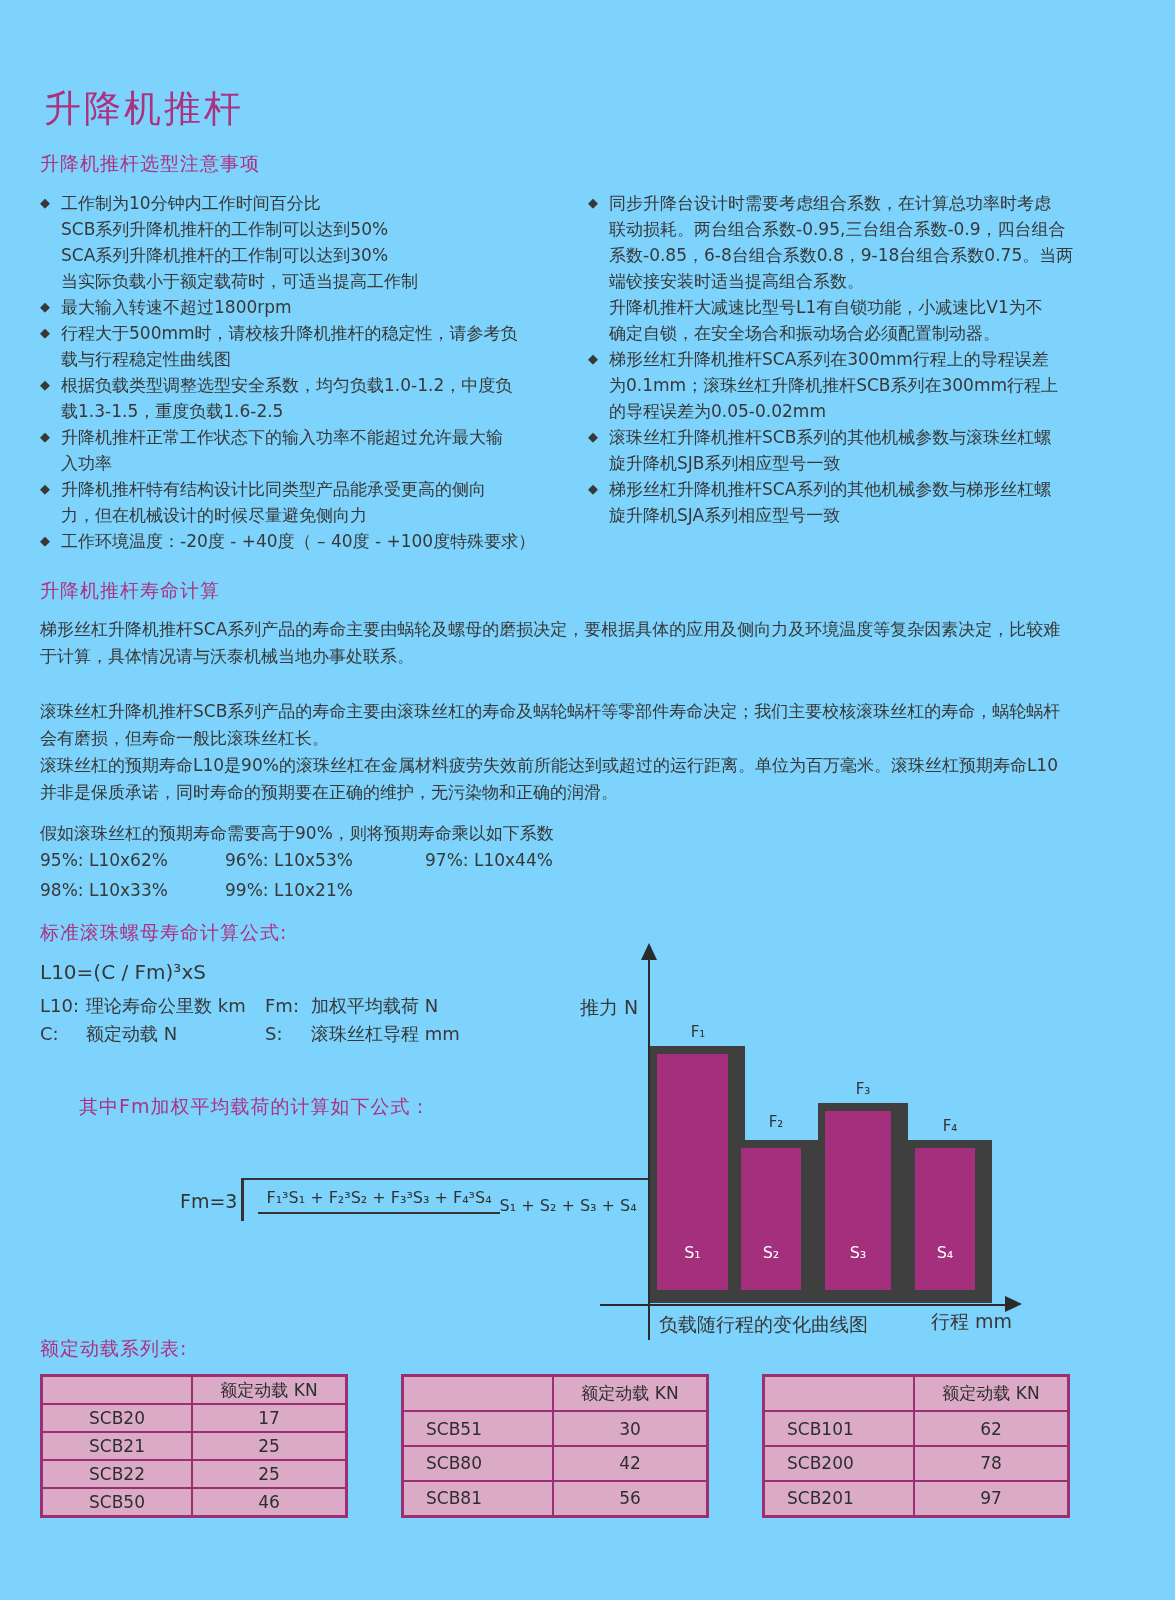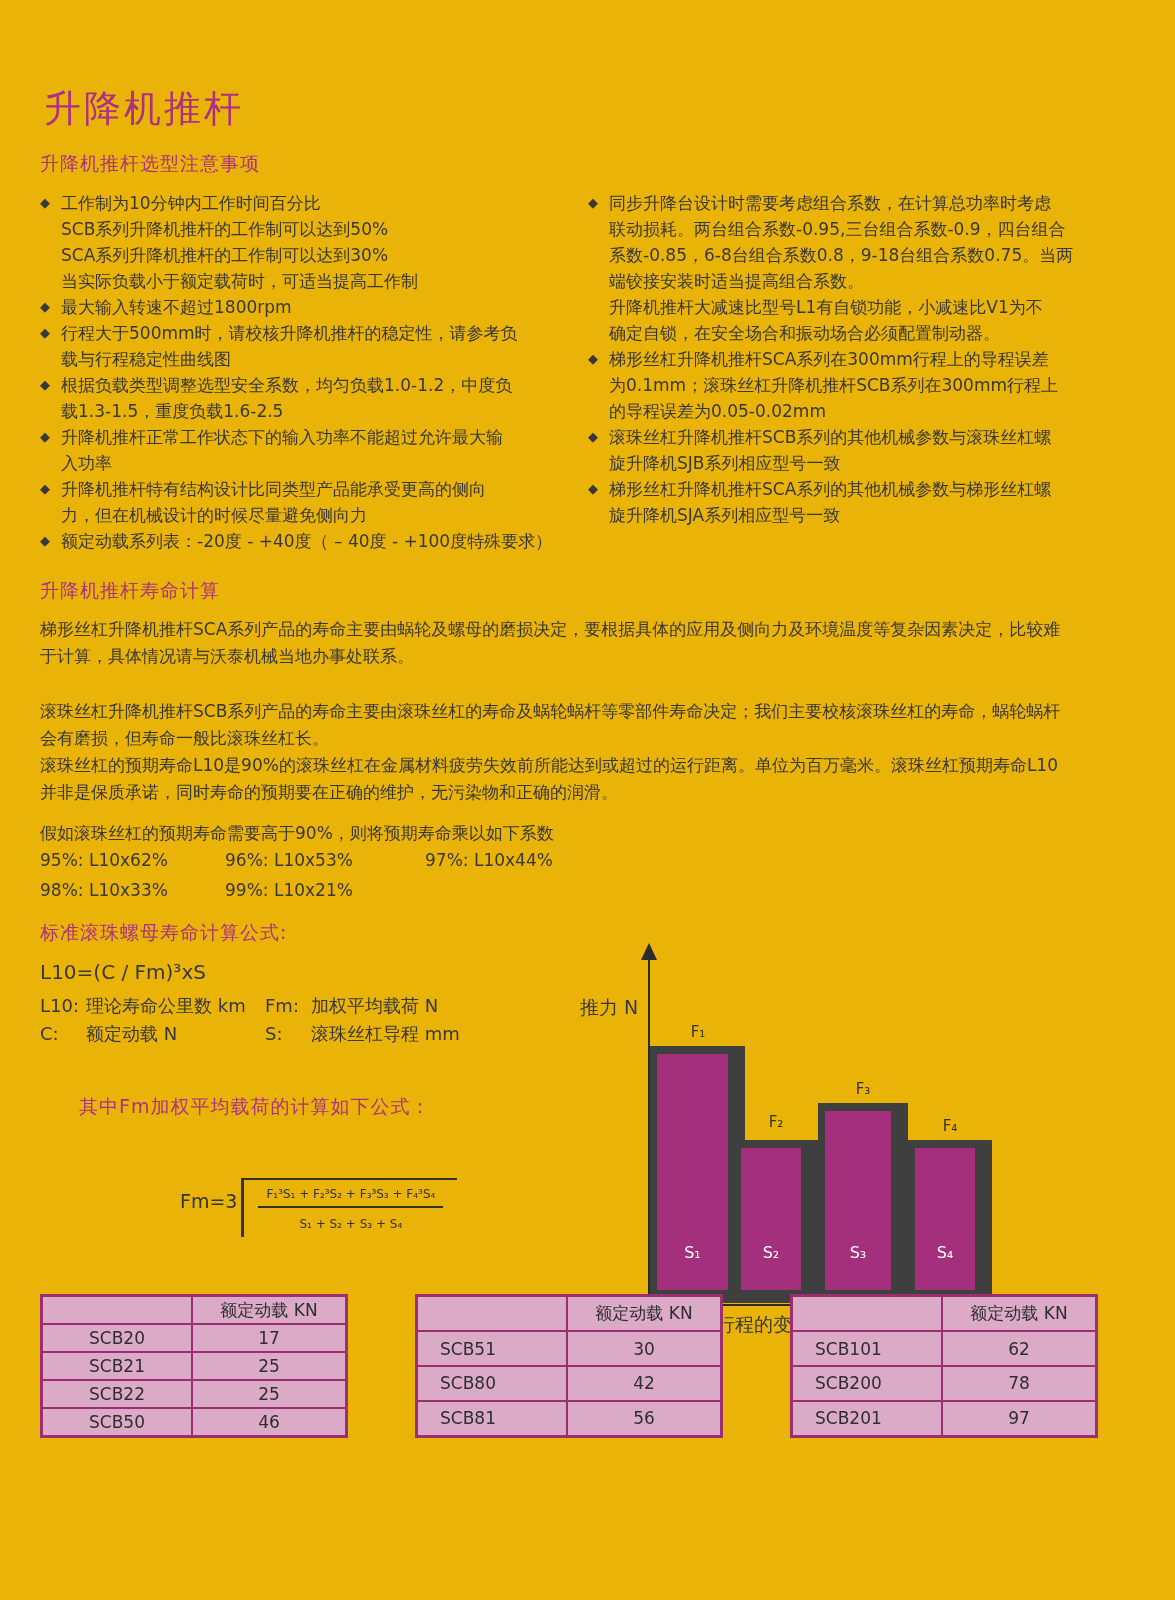--- a/index.html
+++ b/index.html
@@ -1,17 +1,17 @@
 <!DOCTYPE html>
 <html><head>
 <meta charset="utf-8">
 <style>
   html,body { margin:0; padding:0; background:#ffffff; }
   .page {
-    position:relative; width:1175px; height:1600px; background:#eab308;
+    position:relative; width:1175px; height:1600px; background:#7dd3fc;
     font-family:"DejaVu Sans", sans-serif; color:#383838; overflow:hidden;
   }
   .magenta { color:#ac3181; }
   .page-title { position:absolute; left:44px; top:84px; font-size:37px; letter-spacing:3px; font-weight:400; }
   .h2 { font-size:19px; font-weight:400; letter-spacing:1px; }
 
   
   .subtitle { position:absolute; left:40px; top:151px; }
   .notes { position:absolute; top:190px; font-size:17px; line-height:26px; }
   .notes-left  { left:40px;  width:545px; }
@@ -32,21 +32,21 @@
   .l10-heading { position:absolute; left:40px; top:920px; }
   .l10-formula { position:absolute; left:40px; top:960px; font-size:20px; }
   .defs { position:absolute; left:40px; top:992px; display:grid; grid-template-columns:225px auto; font-size:18px; line-height:28px; }
   .term { display:inline-block; min-width:46px; }
 
   
   .fm-heading { position:absolute; left:43px; top:1094px;margin-left:36px; }
   .fm-formula { position:absolute; left:180px; top:1178px; display:flex; align-items:flex-start; color:#333; }
   .fm-lhs { font-size:19px; margin:12px 4px 0 0; }
   .radical { border-left:3px solid #333; border-top:2px solid #333; padding:7px 14px 6px 14px; }
-  .frac { display:flex; flex-direction:column; align-items:center; font-size:12px; }
+  .frac { display:flex; flex-direction:row; align-items:center; font-size:16px; }
   .frac-num { padding:0 8px 5px; border-bottom:2px solid #333; }
   .frac-den { padding-top:9px; }
 
   
   .chart { position:absolute; left:555px; top:935px; width:480px; height:420px; }
   .y-axis { position:absolute; left:93px; top:24px; width:2px; height:381px; background:#2b2b2b; }
   .y-arrow { position:absolute; left:86px; top:8px; width:0; height:0;
              border-left:8px solid transparent; border-right:8px solid transparent; border-bottom:17px solid #2b2b2b; }
   .x-axis { position:absolute; left:45px; top:369px; width:407px; height:2px; background:#2b2b2b; }
   .x-arrow { position:absolute; left:450px; top:361px; width:0; height:0;
@@ -54,21 +54,21 @@
   .ylabel { position:absolute; left:25px; top:60px; font-size:19px; }
   .xlabel { position:absolute; left:376px; top:374px; font-size:19px; }
   .chart-caption { position:absolute; left:104px; top:377px; font-size:19px; }
   .bar-frame { position:absolute; background:#3f3f3f; }
   .bar-fill { position:absolute; left:7px; top:8px; right:17px; bottom:13px; background:#a4307d; }
   .s-label { position:absolute; bottom:28px; left:0; width:100%; text-align:center; color:#ffffff; font-size:16px; }
   .f-label { position:absolute; width:30px; text-align:center; font-size:15px; color:#333; }
 
   
   .rated-heading { position:absolute; left:40px; top:1336px; }
-  .tables-row { position:absolute; left:40px; top:1294px; display:flex; gap:67px; }
+  .tables-row { position:absolute; left:40px; top:1374px; display:flex; gap:53px; }
   table.rated { border-collapse:collapse; border:3px solid #9d2e72; }
   table.rated td { background:#dbaac7; border:2px solid #9d2e72; height:26px; font-size:17px;
                    color:#2e2e2e; text-align:center; padding:0; }
   table.rated td.model { width:148px; }
   table.rated td.val   { width:152px; }
   table.rated.left-models td.model { text-align:left; padding-left:22px; width:126px; }
 </style>
 </head>
 <body>
 
@@ -105,21 +105,21 @@
       <span class="bullet-text">升降机推杆正常工作状态下的输入功率不能超过允许最大输
 入功率</span>
     </div>
     <div class="bullet-item">
       <span class="bullet-marker">◆</span>
       <span class="bullet-text">升降机推杆特有结构设计比同类型产品能承受更高的侧向
 力，但在机械设计的时候尽量避免侧向力</span>
     </div>
     <div class="bullet-item">
       <span class="bullet-marker">◆</span>
-      <span class="bullet-text">额定动载系列表：-20度 - +40度（ – 40度 - +100度特殊要求）</span>
+      <span class="bullet-text">工作环境温度：-20度 - +40度（ – 40度 - +100度特殊要求）</span>
     </div>
   </div>
 
   <div class="notes notes-right">
     <div class="bullet-item">
       <span class="bullet-marker">◆</span>
       <span class="bullet-text">同步升降台设计时需要考虑组合系数，在计算总功率时考虑
 联动损耗。两台组合系数-0.95,三台组合系数-0.9，四台组合
 系数-0.85，6-8台组合系数0.8，9-18台组合系数0.75。当两
 端铰接安装时适当提高组合系数。

